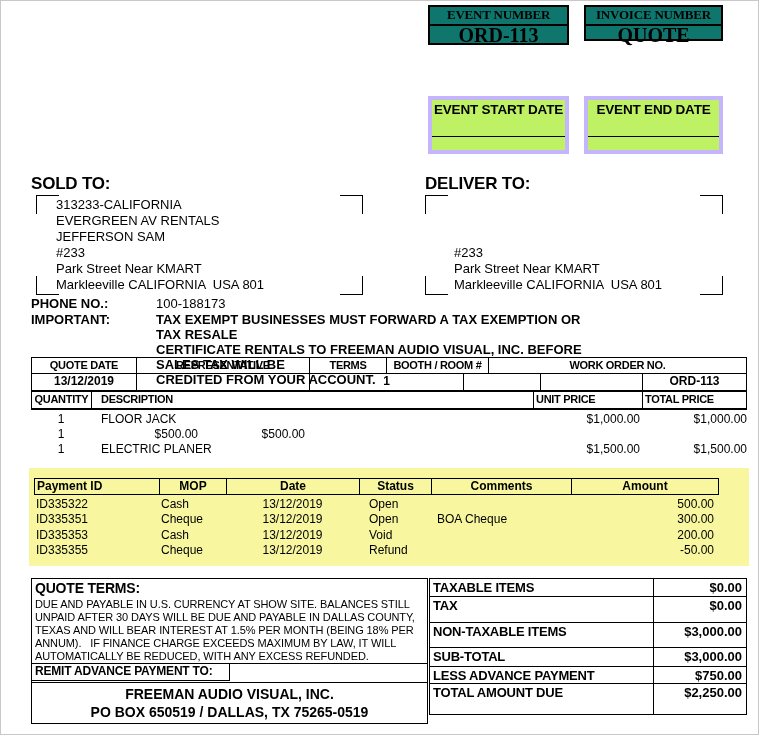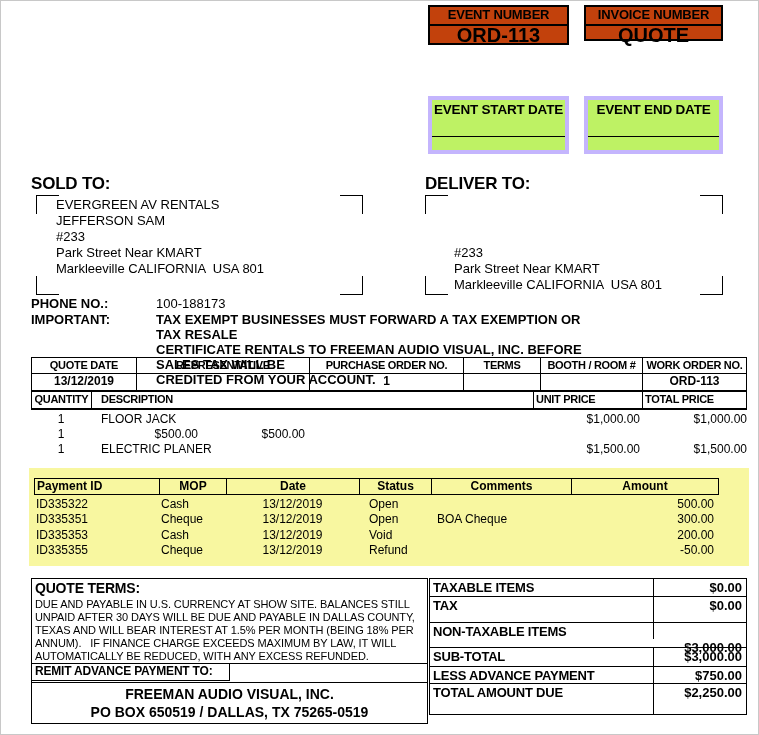--- a/index.html
+++ b/index.html
@@ -5,21 +5,21 @@
   html,body { margin:0; padding:0; background:#fff; }
   .page {
     position:relative; width:757px; height:733px;
     border:1px solid #c8c8c8; background:#ffffff;
     font-family:"Liberation Sans", sans-serif; color:#000;
     overflow:hidden;
   }
   .abs { position:absolute; }
 
   
-  .num-box { position:absolute; border:2px solid #000; box-sizing:border-box; background:#c2410c; }
+  .num-box { position:absolute; border:2px solid #000; box-sizing:border-box; background:#0f766e;font-family:Liberation Serif, serif; }
   .num-box .lbl { height:17px; border-bottom:2px solid #000; font-weight:bold; font-size:13px; line-height:16px; text-align:center; letter-spacing:-0.2px; }
   .num-box .val { font-weight:bold; font-size:20px; line-height:19px; text-align:center; }
 
   
   .date-box { position:absolute; border:4px solid #c4b5fd; box-sizing:border-box; background:#bef264; }
   .date-box .lbl { height:37px; border-bottom:1px solid #000; box-sizing:border-box; font-weight:bold; font-size:13.5px; padding-top:2px; text-align:center; letter-spacing:-0.2px; }
   .date-box .val { height:15px; }
 
   .company-addr { left:20px; top:73px; width:350px; text-align:center; font-weight:bold; font-size:15px; line-height:17px; }
 
@@ -98,21 +98,21 @@
   .freeman-box { left:30px; top:681px; width:397px; height:42px; border:1px solid #000; box-sizing:border-box; text-align:center; font-weight:bold; font-size:14px; }
   .freeman-box div { line-height:18px; }
   .freeman-box div:first-child { margin-top:2px; }
 
   
   .totals-table { left:428px; top:577px; width:318px; border:1px solid #000; box-sizing:border-box; }
   .tot-row { display:flex; border-bottom:1px solid #000; }
   .tot-row:last-child { border-bottom:none; }
   .tot-row .tl-cell { width:224px; border-right:1px solid #000; box-sizing:border-box; font-weight:bold; font-size:13px; padding:1px 0 0 3px; letter-spacing:-0.2px; }
   .tot-row .tv-cell { flex:1; font-weight:bold; font-size:13px; text-align:right; padding:1px 4px 0 0; }
-  .h17 { height:17px; } .h25 { height:25px; } .h24 { height:24px;flex-direction:column; }
+  .h17 { height:17px; } .h25 { height:25px; } .h24 { height:24px; }
   .h18 { height:18px; } .h16 { height:16px; } .h30 { height:30px; }
 </style>
 </head>
 <body>
 
 <div class="page">
 
   <div class="num-box" style="left:427px; top:4px; width:141px; height:40px;">
     <div class="lbl">EVENT NUMBER</div>
     <div class="val">ORD-113</div>
@@ -131,20 +131,21 @@
     <div class="lbl">EVENT END DATE</div>
     <div class="val"></div>
   </div>
 
   <div class="abs section-head" style="left:30px; top:173px;">SOLD TO:</div>
   <div class="br tl" style="left:35px; top:194px;"></div>
   <div class="br tr" style="left:339px; top:194px;"></div>
   <div class="br bl" style="left:35px; top:275px;"></div>
   <div class="br brc" style="left:339px; top:275px;"></div>
   <div class="abs addr-lines" style="left:55px; top:196px;">
+    <div>313233-CALIFORNIA</div>
     <div>EVERGREEN AV RENTALS</div>
     <div>JEFFERSON SAM</div>
     <div>#233</div>
     <div>Park Street Near KMART</div>
     <div>Markleeville CALIFORNIA  USA 801</div>
   </div>
 
   <div class="abs section-head" style="left:424px; top:173px;">DELIVER TO:</div>
   <div class="br tl" style="left:424px; top:194px;"></div>
   <div class="br tr" style="left:699px; top:194px;"></div>
@@ -163,21 +164,20 @@
   <div class="abs val-reg" style="left:155px; top:295px;">100-188173</div>
   <div class="abs lbl-bold" style="left:30px; top:311px;">IMPORTANT:</div>
   <div class="abs important-text" style="left:155px; top:311px;">TAX EXEMPT BUSINESSES MUST FORWARD A TAX EXEMPTION OR TAX RESALE
 CERTIFICATE RENTALS TO FREEMAN AUDIO VISUAL, INC. BEFORE SALES TAX WILL BE
 CREDITED FROM YOUR ACCOUNT.</div>
 
   <div class="abs info-table">
     <div class="info-row hdr">
       <div class="ic0">QUOTE DATE</div>
       <div class="ic1">REPRESENTATIVE</div>
-      <div class="ic2">PURCHASE ORDER NO.</div>
       <div class="ic3">TERMS</div>
       <div class="ic4">BOOTH / ROOM #</div>
       <div class="ic5">WORK ORDER NO.</div>
     </div>
     <div class="info-row vals">
       <div class="ic0">13/12/2019</div>
       <div class="ic1"></div>
       <div class="ic2">1</div>
       <div class="ic3"></div>
       <div class="ic4"></div>

